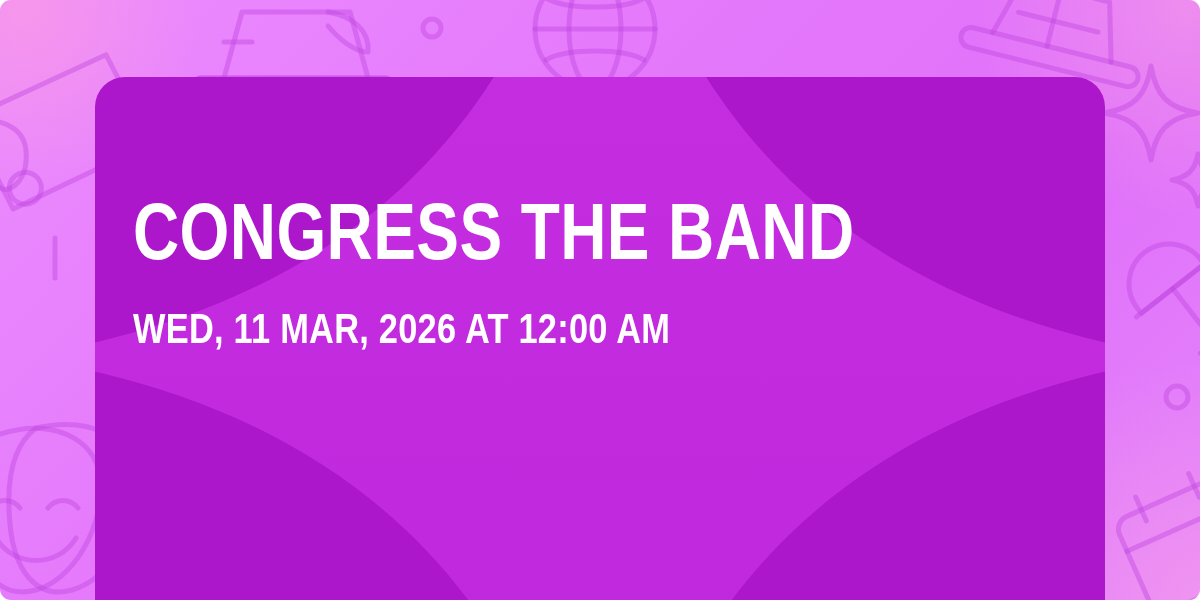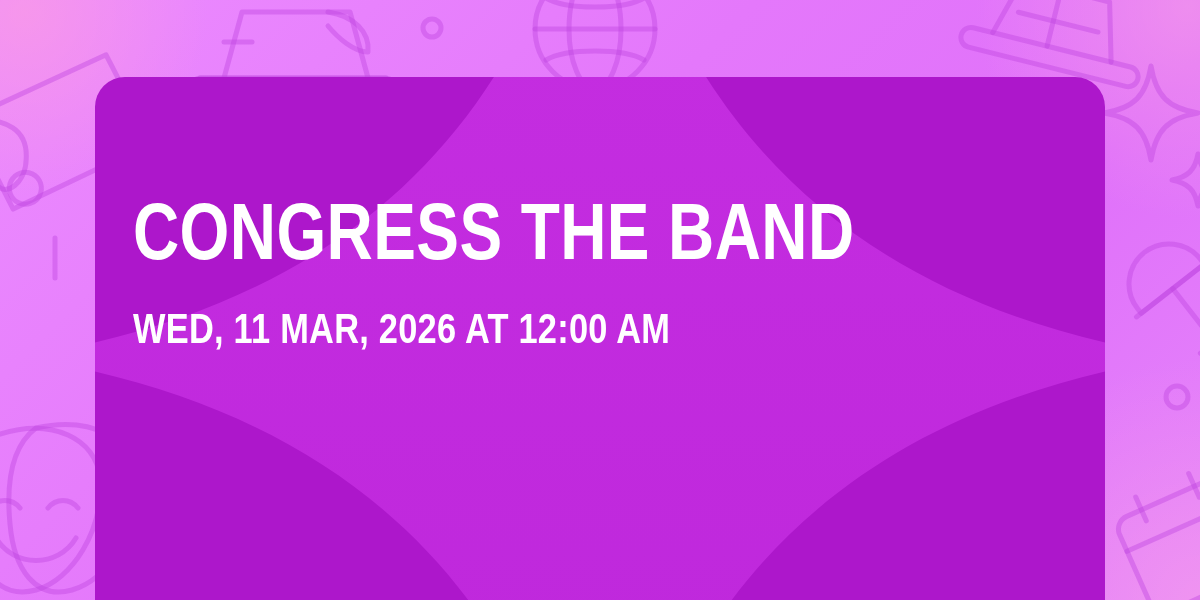--- a/index.html
+++ b/index.html
@@ -6,20 +6,21 @@
     margin: 0;
     padding: 0;
     background: #ffffff;
   }
   #stage {
     position: relative;
     width: 1200px;
     height: 600px;
     overflow: hidden;
     font-family: "Liberation Sans", sans-serif;
+    border-radius: 11px;
   }
 
   
   .bg-base {
     position: absolute;
     inset: 0;
     background:
       radial-gradient(circle at 2% 2%, rgba(255,160,220,0.55) 0%, rgba(255,160,220,0) 14%),
       radial-gradient(circle at 99% 1%,  rgba(255,175,225,0.45) 0%, rgba(255,175,225,0) 16%),
       radial-gradient(circle at 100% 100%, rgba(255,170,225,0.40) 0%, rgba(255,170,225,0) 18%),

